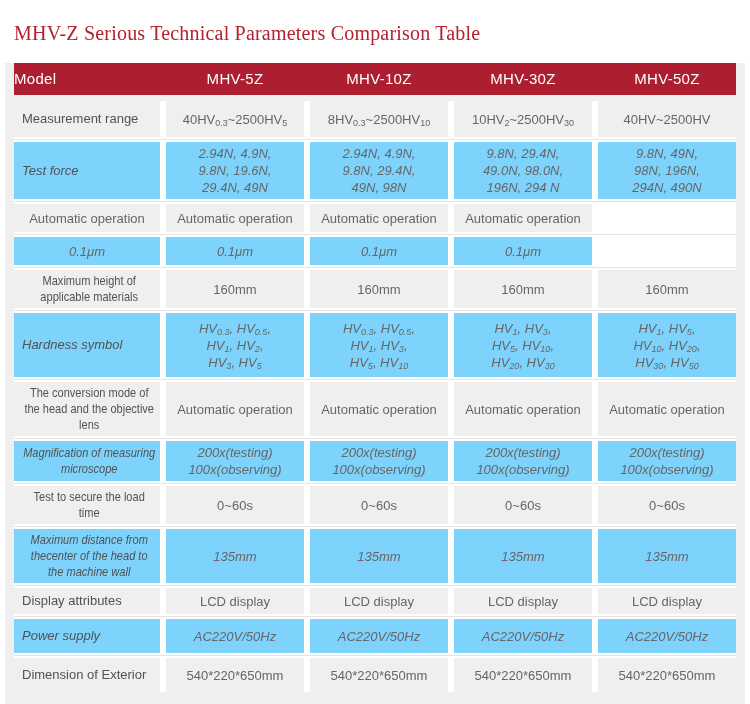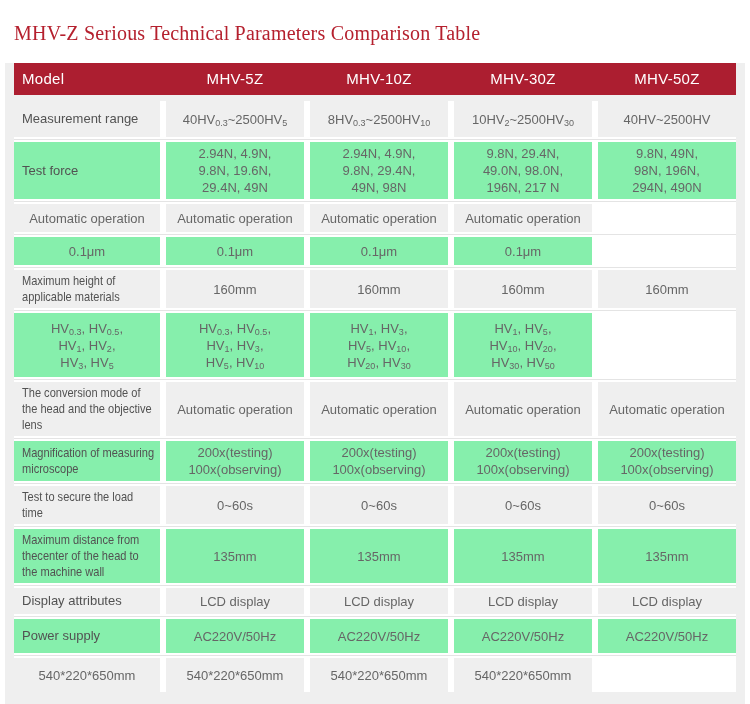--- a/index.html
+++ b/index.html
@@ -18,33 +18,33 @@
     margin:0 5px;background:var(--frame-gray,#efefef);
     padding:0 9px 13px 9px;
   }
   .table-inner{background:#ffffff;}
   .t-header{
     display:grid;grid-template-columns:146px repeat(4,1fr);column-gap:6px;
     background:var(--accent,#ac1e30);height:32px;align-items:center;
     color:#ffffff;margin-bottom:6px;
   }
   .hcell{font-size:15px;text-align:center;letter-spacing:0.3px;line-height:32px;white-space:nowrap;}
-  .hcell.model{text-align:left;padding-left:8px;}
+  .hcell.model{text-align:left;}
   .t-row{
     display:grid;grid-template-columns:146px repeat(4,1fr);column-gap:6px;
     background:#ffffff;
   }
   .t-row + .t-row{border-top:1px solid #e4e4e4;margin-top:2px;padding-top:2px;}
   .t-row.gray .cell{background:var(--row-gray,#efefef);}
-  .t-row.white .cell{background:#86efac;}
+  .t-row.white .cell{background:#7dd3fc;font-style:italic;}
   .cell{
     display:flex;flex-direction:column;justify-content:center;
     padding:3px 4px;box-sizing:border-box;min-width:0;
   }
-  .label-cell{align-items:flex-start;padding-left:8px;}
+  .label-cell{align-items:flex-start;padding-left:8px;text-align:center;}
   .label-text{font-size:13px;line-height:16px;color:#525252;}
   .label-text.squeeze{display:inline-block;width:118%;transform:scaleX(0.85);transform-origin:left center;}
   .value-cell{align-items:center;text-align:center;}
   .line{font-size:13px;line-height:17px;color:#666666;white-space:nowrap;}
   .line sub{font-size:9px;line-height:1;vertical-align:-2px;letter-spacing:0;}
   
   .r0{min-height:36px}.r1{min-height:50px}.r2{min-height:28px}.r3{min-height:28px}
   .r4{min-height:34px}.r5{min-height:64px}.r6{min-height:34px}.r7{min-height:38px}
   .r8{min-height:26px}.r9{min-height:42px}.r10{min-height:26px}.r11{min-height:34px}
   .r12{min-height:34px}
@@ -92,21 +92,21 @@
           <div class="line">29.4N, 49N</div>
         </div>
         <div class="cell value-cell">
           <div class="line">2.94N, 4.9N,</div>
           <div class="line">9.8N, 29.4N,</div>
           <div class="line">49N, 98N</div>
         </div>
         <div class="cell value-cell">
           <div class="line">9.8N, 29.4N,</div>
           <div class="line">49.0N, 98.0N,</div>
-          <div class="line">196N, 217 N</div>
+          <div class="line">196N, 294 N</div>
         </div>
         <div class="cell value-cell">
           <div class="line">9.8N, 49N,</div>
           <div class="line">98N, 196N,</div>
           <div class="line">294N, 490N</div>
         </div>
       </div>
       <div class="t-row gray r2">
         <div class="cell value-cell">
           <div class="line">Automatic operation</div>
@@ -146,20 +146,23 @@
           <div class="line">160mm</div>
         </div>
         <div class="cell value-cell">
           <div class="line">160mm</div>
         </div>
         <div class="cell value-cell">
           <div class="line">160mm</div>
         </div>
       </div>
       <div class="t-row white r5">
+        <div class="cell label-cell">
+          <span class="label-text">Hardness symbol</span>
+        </div>
         <div class="cell value-cell">
           <div class="line">HV<sub>0.3</sub>, HV<sub>0.5</sub>,</div>
           <div class="line">HV<sub>1</sub>, HV<sub>2</sub>,</div>
           <div class="line">HV<sub>3</sub>, HV<sub>5</sub></div>
         </div>
         <div class="cell value-cell">
           <div class="line">HV<sub>0.3</sub>, HV<sub>0.5</sub>,</div>
           <div class="line">HV<sub>1</sub>, HV<sub>3</sub>,</div>
           <div class="line">HV<sub>5</sub>, HV<sub>10</sub></div>
         </div>
@@ -274,20 +277,23 @@
           <div class="line">AC220V/50Hz</div>
         </div>
         <div class="cell value-cell">
           <div class="line">AC220V/50Hz</div>
         </div>
         <div class="cell value-cell">
           <div class="line">AC220V/50Hz</div>
         </div>
       </div>
       <div class="t-row gray r12">
+        <div class="cell label-cell">
+          <span class="label-text">Dimension of Exterior</span>
+        </div>
         <div class="cell value-cell">
           <div class="line">540*220*650mm</div>
         </div>
         <div class="cell value-cell">
           <div class="line">540*220*650mm</div>
         </div>
         <div class="cell value-cell">
           <div class="line">540*220*650mm</div>
         </div>
         <div class="cell value-cell">

